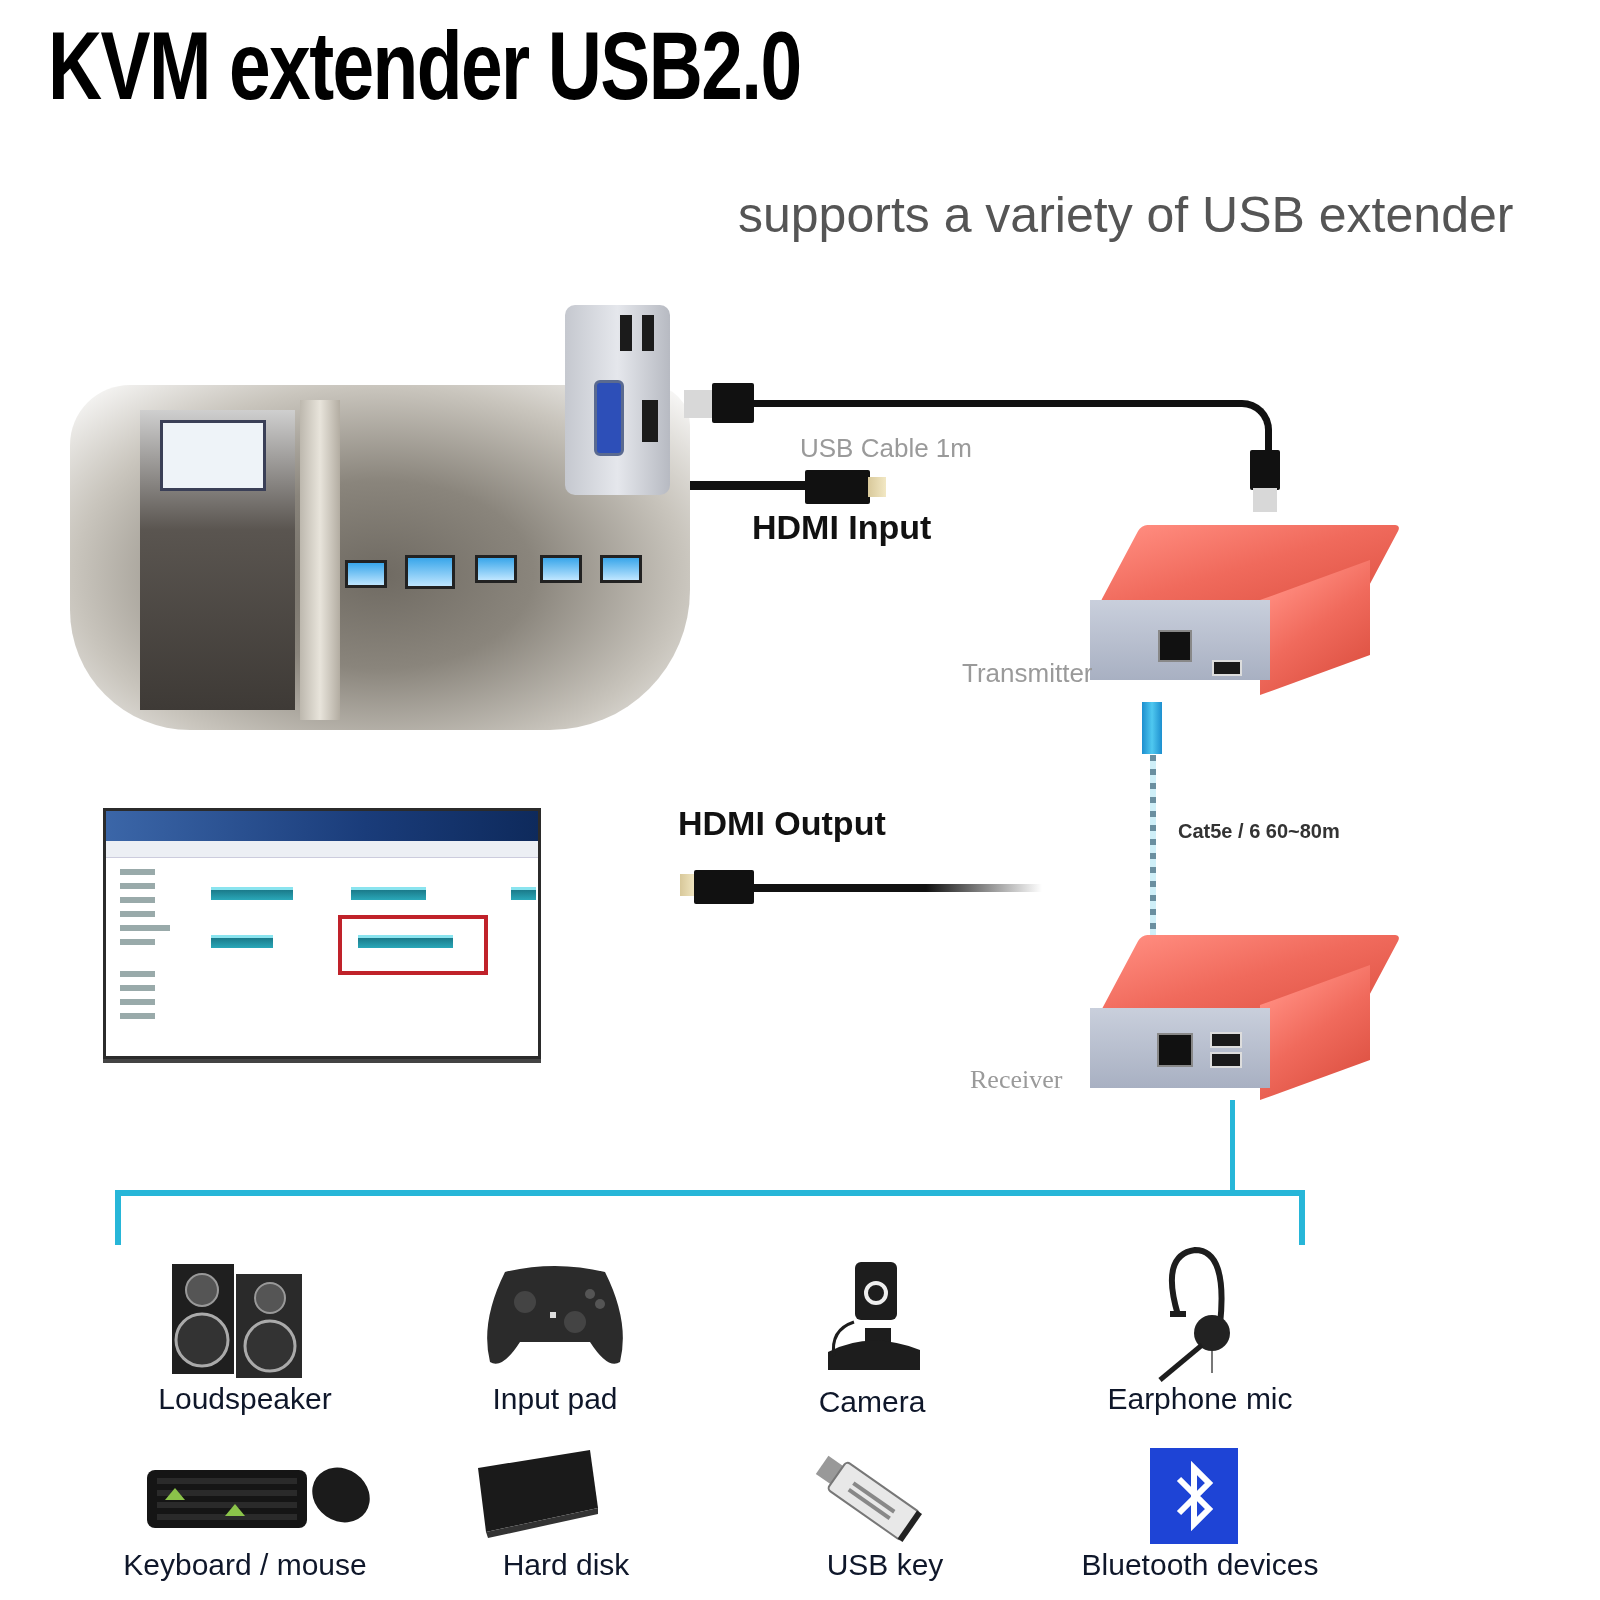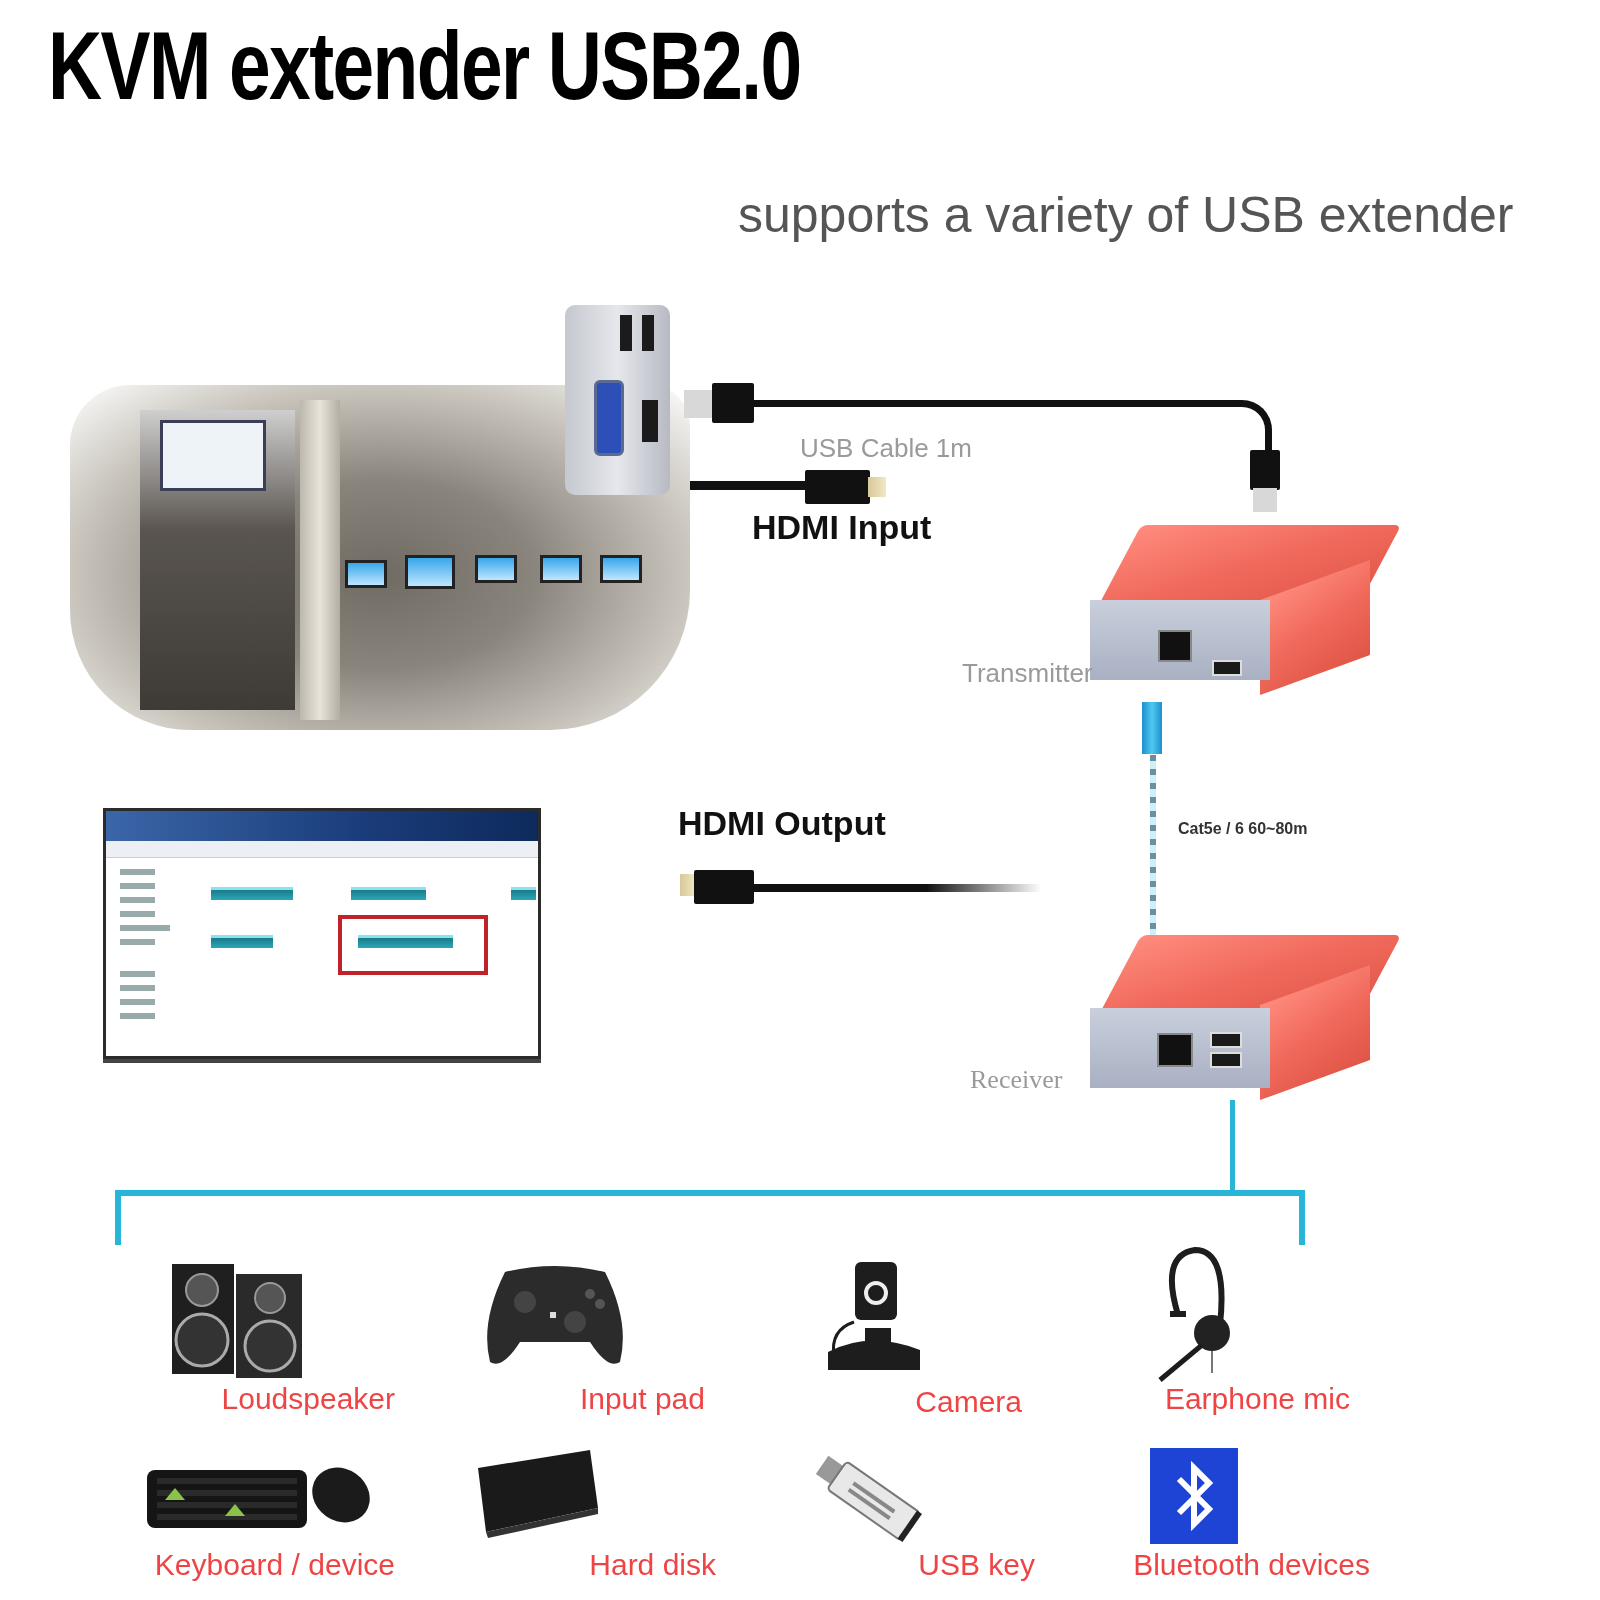--- a/index.html
+++ b/index.html
@@ -2,22 +2,22 @@
 <html><head>
 <meta charset="utf-8">
 <style>
   html, body { margin:0; padding:0; }
   body { width:1600px; height:1600px; background:#ffffff; position:relative; overflow:hidden; font-family:"Liberation Sans", sans-serif; }
   .abs { position:absolute; }
   .title { left:48px; top:18px; font-family:"Liberation Sans", sans-serif; font-weight:bold; font-size:96px; letter-spacing:-2px; color:#000; transform:scaleX(0.78); transform-origin:left top; line-height:1; }
   .subtitle { left:738px; top:186px; font-size:50px; color:#555; letter-spacing:0px; }
   .lbl-gray { color:#9a9a9a; font-size:26px; }
   .lbl-bold { color:#111; font-weight:bold; font-size:34px; }
-  .small-bold { color:#333; font-weight:bold; font-size:16px; }
-  .dev-label { color:#ef4444; font-size:30px; text-align:right; width:300px; }
+  .small-bold { color:#333; font-weight:bold; font-size:20px; }
+  .dev-label { color:#0f172a; font-size:30px; text-align:center; width:300px; }
   
   .photo { left:70px; top:385px; width:620px; height:345px; border-radius:60px 40px 140px 120px;
     background: radial-gradient(ellipse at 50% 55%, #6f6a62 0%, #8a857c 35%, #c9c5bd 70%, #ffffff 100%); overflow:hidden; }
   .rack { left:140px; top:410px; width:155px; height:300px; background:linear-gradient(#cfcfcf,#5a5550 40%,#3e3a36); }
   .rack-screen { left:160px; top:420px; width:100px; height:65px; background:#eef3f8; border:3px solid #3a3f57; }
   .pillar { left:300px; top:400px; width:40px; height:320px; background:linear-gradient(90deg,#bdb8ae,#e8e4db,#b3ada2); }
   .monitor { width:36px; height:22px; background:linear-gradient(#39a6ea,#bfe6ff); border:3px solid #222; }
   .io-panel { left:565px; top:305px; width:105px; height:190px; background:linear-gradient(90deg,#c5c8cf,#e5e7ec,#b7bac2); border-radius:10px; }
   .usb-port { width:12px; height:36px; background:#1b1b1b; }
   .vga { left:594px; top:380px; width:24px; height:70px; background:#2d4fb8; border-radius:6px; border:3px solid #5a6a90; }
@@ -203,16 +203,16 @@
         <rect x="40" y="50" width="50" height="4" fill="#888"></rect>
         <rect x="108" y="30" width="6" height="34" fill="#222"></rect>
       </g>
     </svg>
 </div>
 <div class="abs bt-tile" style="left:1150px;top:1448px;width:88px;height:96px;">
   <svg width="50" height="70" viewBox="0 0 50 70">
       <path d="M10 18 L40 48 L25 63 L25 7 L40 22 L10 52" stroke="#fff" stroke-width="6" fill="none" stroke-linejoin="miter"></path>
     </svg>
 </div>
-<div class="abs dev-label" style="left:95px;top:1548px;">Keyboard / device</div>
+<div class="abs dev-label" style="left:95px;top:1548px;">Keyboard / mouse</div>
 <div class="abs dev-label" style="left:416px;top:1548px;">Hard disk</div>
 <div class="abs dev-label" style="left:735px;top:1548px;">USB key</div>
 <div class="abs dev-label" style="left:1030px;top:1548px;width:340px;">Bluetooth devices</div>
 
 </body></html>

